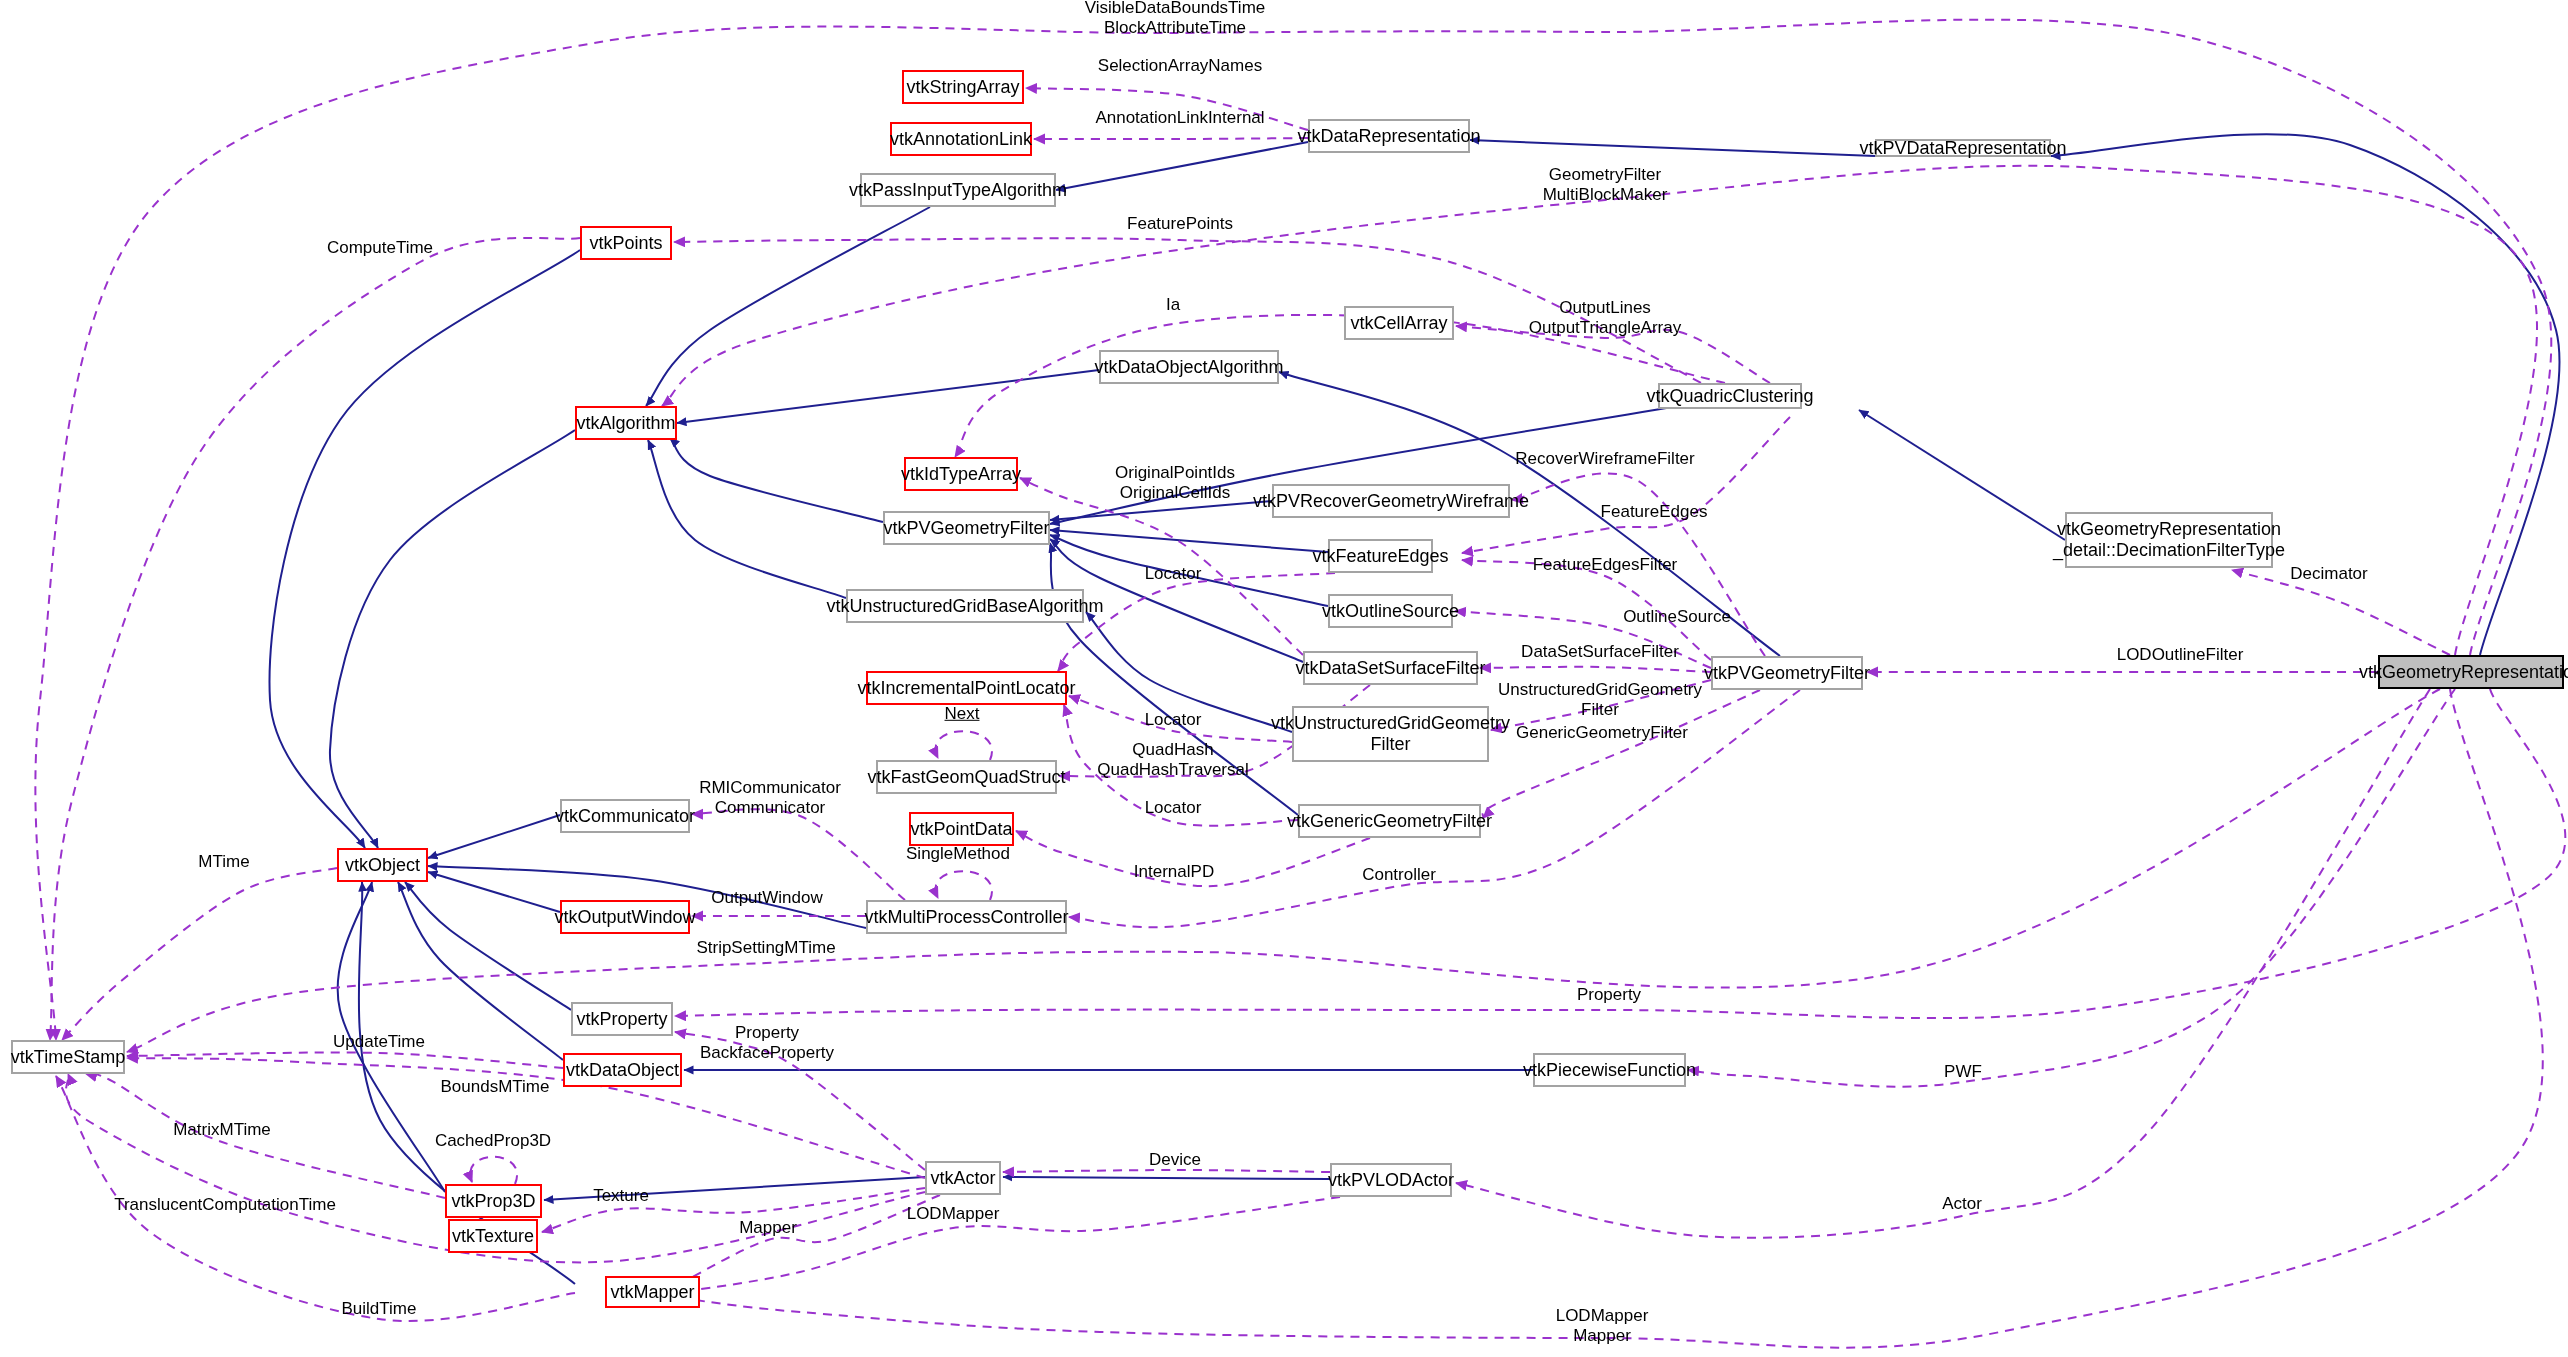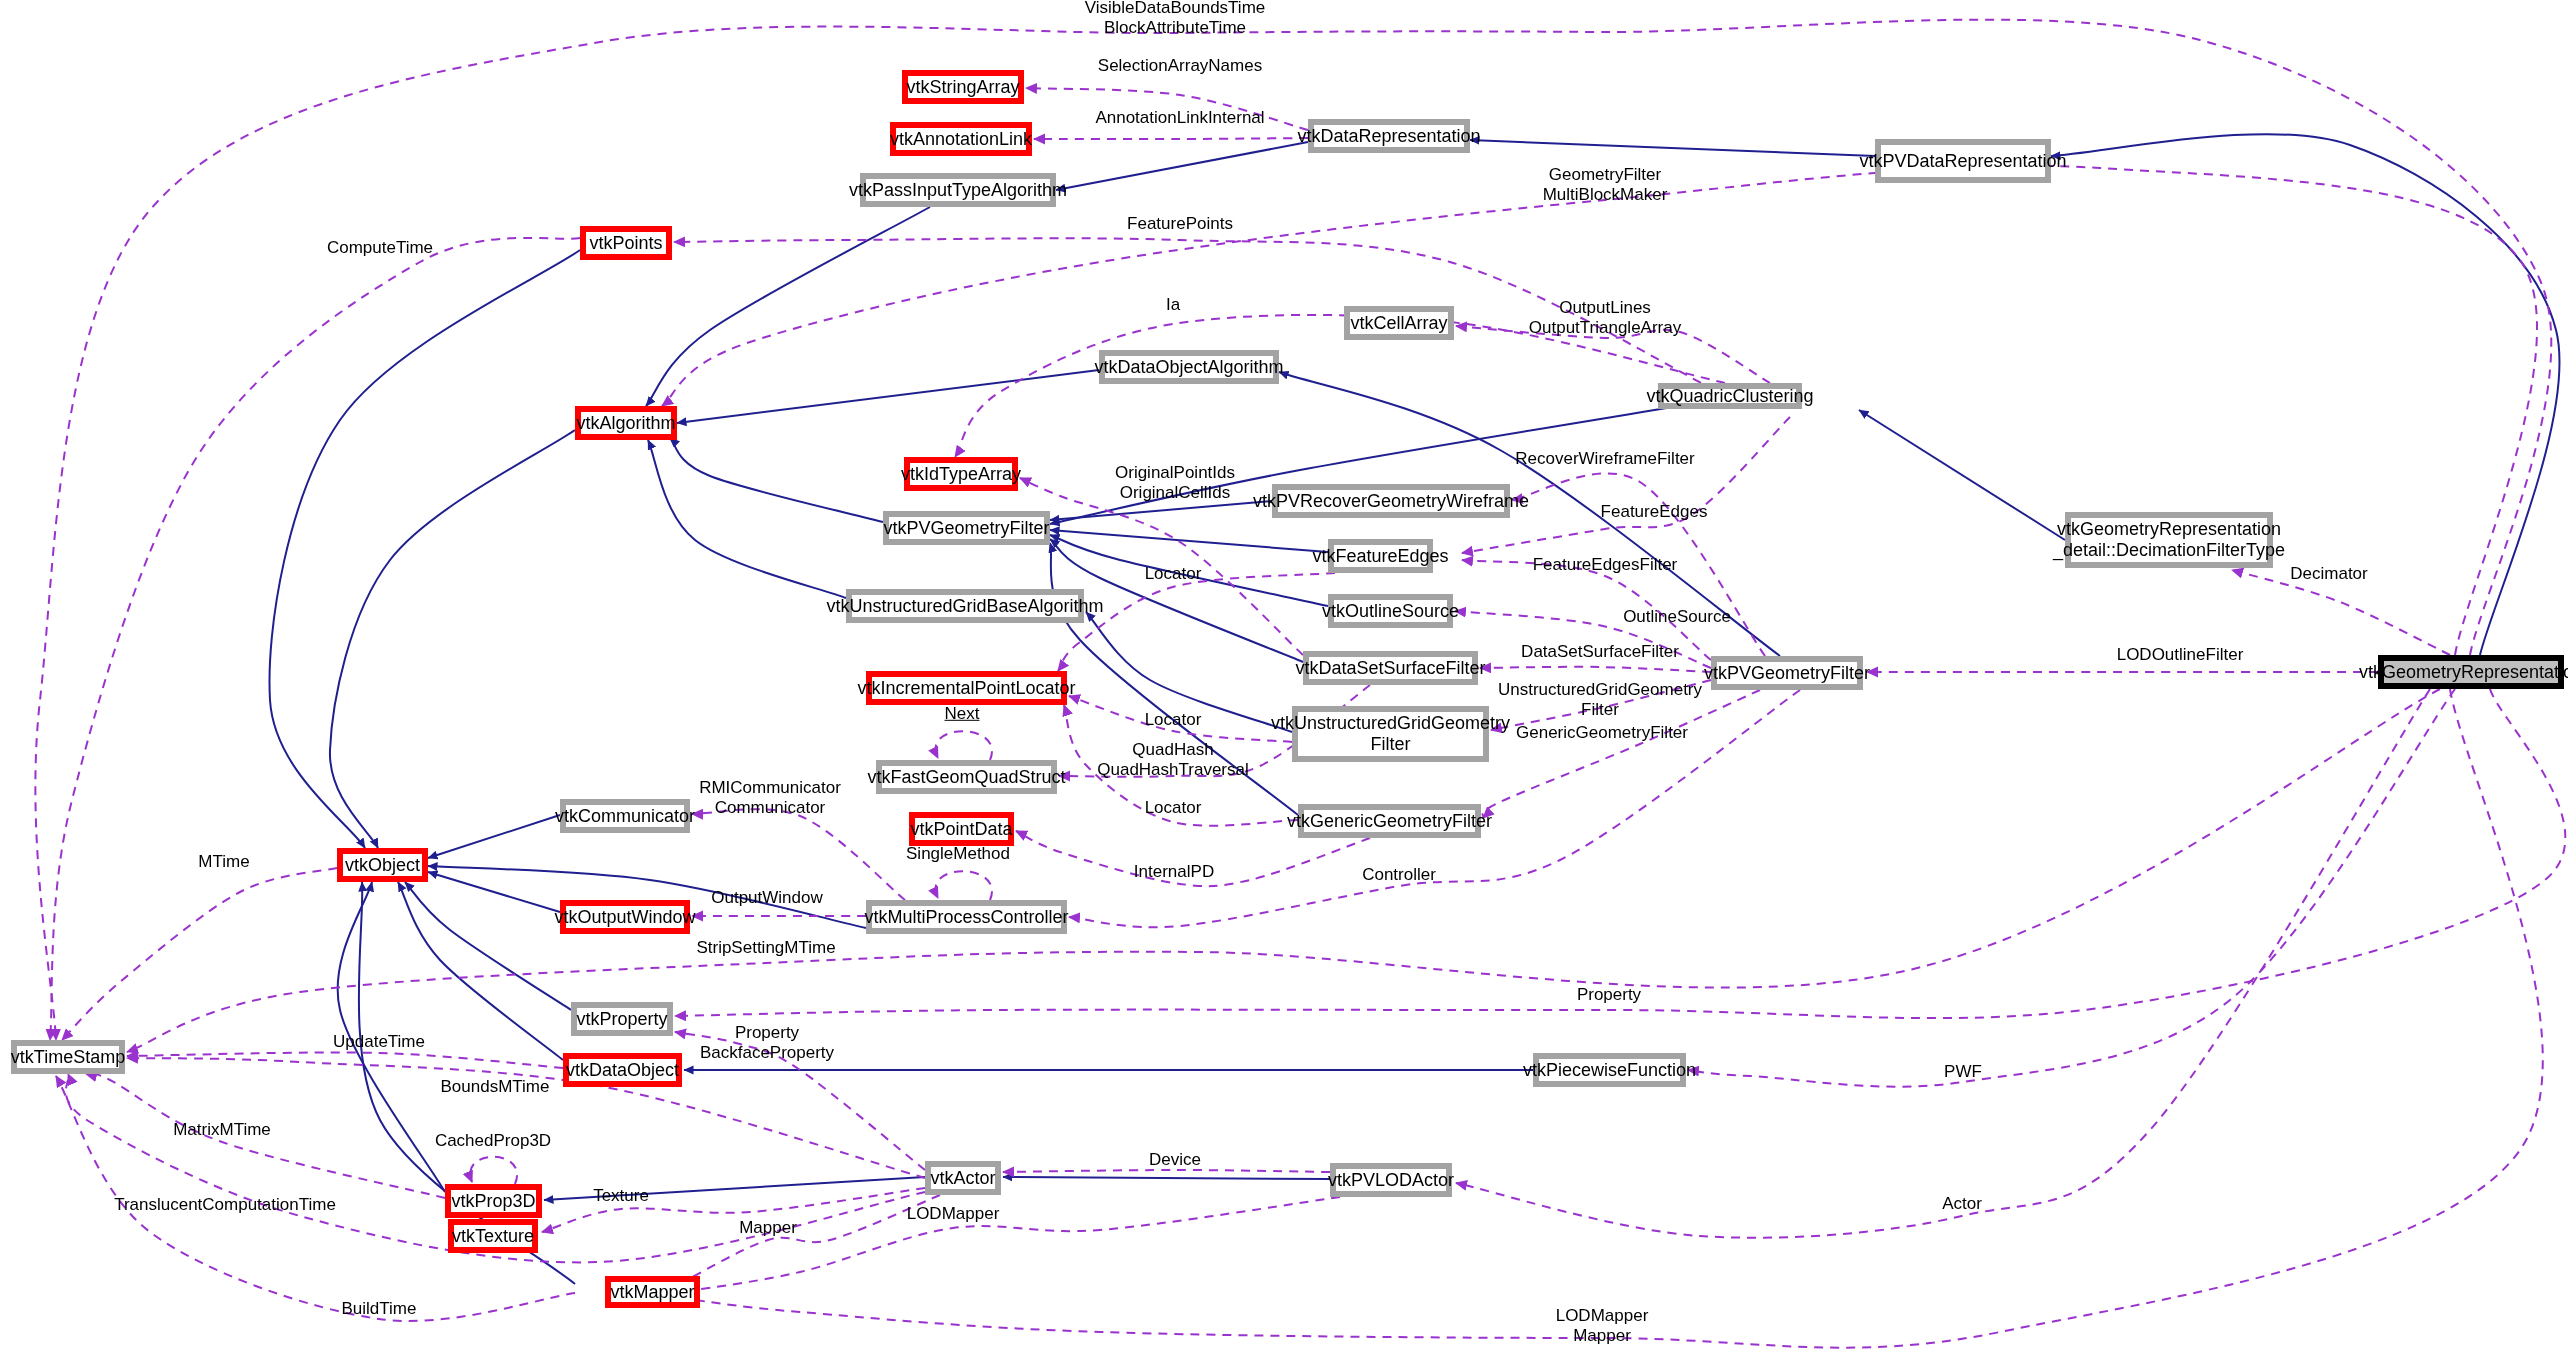--- a/index.html
+++ b/index.html
@@ -9,21 +9,21 @@
     height:1357px;
     background:#ffffff;
     font-family:"Liberation Sans", sans-serif;
     overflow:hidden;
   }
   svg.edges{position:absolute;left:0;top:0;width:2568px;height:1357px;}
   .node{
     position:absolute;
     box-sizing:border-box;
     background:#ffffff;
-    border:6px solid #a3a3a3;
+    border:2px solid #a3a3a3;
     color:#000000;
     font-size:18px;
     line-height:1.15;
     display:flex;
     align-items:center;
     justify-content:center;
     text-align:center;
     white-space:pre-line;
     padding:2px 19px;
     cursor:pointer;
@@ -128,21 +128,21 @@
         <path d="M2450,689 C2461.7,765.8 2595.0,1042.8 2520,1150 C2445.0,1257.2 2153.0,1300.7 2000,1332 C1847.0,1363.3 1752.0,1338.0 1602,1338 C1452.0,1338.0 1233.7,1336.3 1100,1332 C966.3,1327.7 871.0,1317.8 800,1312 C729.0,1306.2 695.0,1299.5 674,1297" fill="none" stroke="#9a32cd" stroke-width="2" stroke-dasharray="9,7" marker-end="url(#arrow-use)"></path>
         <path d="M2378,672 C2345.0,672.0 2265.2,672.0 2180,672 C2094.8,672.0 1919.2,672.0 1867,672" fill="none" stroke="#9a32cd" stroke-width="2" stroke-dasharray="9,7" marker-end="url(#arrow-use)"></path>
         <path d="M2450,655 C2431.7,646.2 2376.3,616.2 2340,602 C2303.7,587.8 2250.0,575.3 2232,570" fill="none" stroke="#9a32cd" stroke-width="2" stroke-dasharray="9,7" marker-end="url(#arrow-use)"></path>
       </g>
   </svg>
   <div id="nodes-layer">
       <div class="node red" style="left: 902px; top: 70px; width: 122px; height: 34px;">vtkStringArray</div>
       <div class="node red" style="left: 890px; top: 122px; width: 142px; height: 34px;">vtkAnnotationLink</div>
       <div class="node" style="left: 860px; top: 173px; width: 196px; height: 34px;">vtkPassInputTypeAlgorithm</div>
       <div class="node" style="left: 1308px; top: 119px; width: 162px; height: 34px;">vtkDataRepresentation</div>
-      <div class="node" style="left: 1875px; top: 139px; width: 176px; height: 44px;">vtkPVDataRepresentation</div>
+      <div class="node" style="left: 1875px; top: 139px; width: 176px; height: 18px;">vtkPVDataRepresentation</div>
       <div class="node red" style="left: 580px; top: 226px; width: 92px; height: 34px;">vtkPoints</div>
       <div class="node" style="left: 1344px; top: 306px; width: 110px; height: 34px;">vtkCellArray</div>
       <div class="node" style="left: 1099px; top: 350px; width: 180px; height: 34px;">vtkDataObjectAlgorithm</div>
       <div class="node" style="left: 1658px; top: 383px; width: 144px; height: 26px; text-align: center;">vtkQuadricClustering</div>
       <div class="node red" style="left: 575px; top: 406px; width: 102px; height: 34px;">vtkAlgorithm</div>
       <div class="node red" style="left: 904px; top: 457px; width: 114px; height: 34px;">vtkIdTypeArray</div>
       <div class="node" style="left: 1272px; top: 484px; width: 238px; height: 34px;">vtkPVRecoverGeometryWireframe</div>
       <div class="node" style="left: 883px; top: 511px; width: 167px; height: 34px;">vtkPVGeometryFilter</div>
       <div class="node" style="left: 1328px; top: 539px; width: 105px; height: 34px;">vtkFeatureEdges</div>
       <div class="node" style="left: 2065px; top: 512px; width: 208px; height: 56px;">vtkGeometryRepresentation

